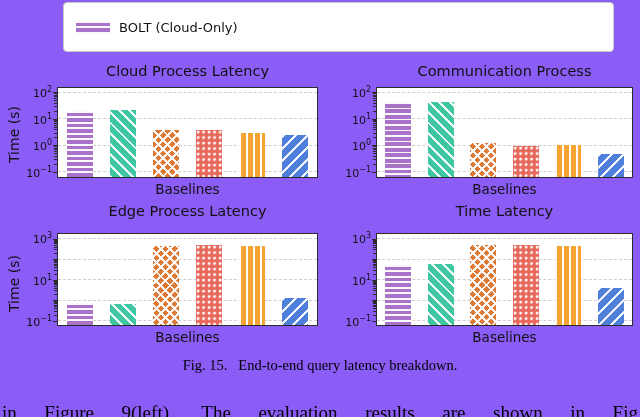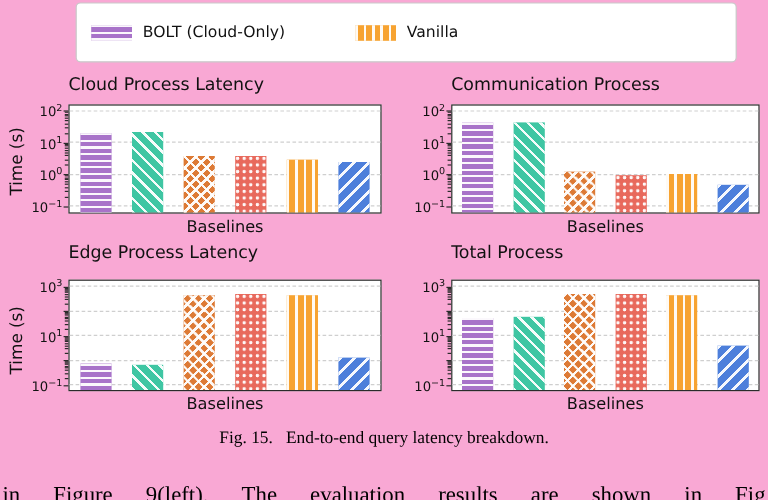--- a/index.html
+++ b/index.html
@@ -1,16 +1,16 @@
 <!DOCTYPE html>
 <html><head>
 <meta charset="utf-8">
 <style>
   html,body{margin:0;padding:0;background:#ffffff;}
-  .page{position:relative;width:640px;height:417px;background:#f9a8d4;overflow:hidden;
+  .page{position:relative;width:640px;height:417px;background:#8b5cf6;overflow:hidden;
         font-family:"DejaVu Sans", sans-serif;color:#1a1a1a;}
 
   
   .legend{position:absolute;left:63px;top:2px;width:551px;height:50px;background:#ffffff;
           border:1px solid #c9c9c9;border-radius:4px;box-sizing:border-box;
           display:grid;grid-template-columns:220px 210px 1fr;grid-auto-rows:18px;
           align-content:center;row-gap:5px;padding-left:12px;}
   .legend-item{display:flex;align-items:center;gap:9px;}
   .swatch{width:34px;height:13px;flex:0 0 auto;}
   .legend-label{font-size:13px;color:#111;white-space:nowrap;}
@@ -25,21 +25,21 @@
   .h-vertical  {background-image:repeating-linear-gradient(90deg,  rgba(255,255,255,.95) 0 2.2px, transparent 2.2px 7px);}
   .h-diag-fwd  {background-image:repeating-linear-gradient(135deg, rgba(255,255,255,.95) 0 2.4px, transparent 2.4px 8.5px);}
 
   
   .plot{position:absolute;border:1.5px solid #2b2b2b;box-sizing:border-box;background:#ffffff;}
   .c0 .plot{left:57px; top:87px; width:261px;height:91px;}
   .c1 .plot{left:376px;top:87px; width:257px;height:91px;}
   .c2 .plot{left:57px; top:233px;width:261px;height:93px;}
   .c3 .plot{left:376px;top:233px;width:257px;height:93px;}
 
-  .chart-title{position:absolute;font-size:14.5px;color:#111;white-space:nowrap;}
+  .chart-title{position:absolute;text-align:center;font-size:14.5px;color:#111;white-space:nowrap;}
   .c0 .chart-title{left:57px; top:63px; width:261px;}
   .c1 .chart-title{left:376px;top:63px; width:257px;}
   .c2 .chart-title{left:57px; top:203px;width:261px;}
   .c3 .chart-title{left:376px;top:203px;width:257px;}
 
   .xlabel{position:absolute;text-align:center;font-size:13.5px;color:#111;}
   .c0 .xlabel{left:57px; top:181px;width:261px;}
   .c1 .xlabel{left:376px;top:181px;width:257px;}
   .c2 .xlabel{left:57px; top:329px;width:261px;}
   .c3 .xlabel{left:376px;top:329px;width:257px;}
@@ -70,24 +70,20 @@
 </style>
 </head>
 <body>
 
 <div class="page">
 
   <div class="legend">
       <div class="legend-item">
         <span class="swatch h-horizontal" style="background-color: rgb(168, 115, 201);"></span>
         <span class="legend-label">BOLT (Cloud-Only)</span>
-      </div>
-      <div class="legend-item">
-        <span class="swatch h-vertical" style="background-color: rgb(247, 163, 49);"></span>
-        <span class="legend-label">Vanilla</span>
       </div>
     </div>
 
   <div class="chart c0">
     <div class="chart-title">Cloud Process Latency</div>
     <div class="ylabel">Time (s)</div>
     <div class="plot">
         <div class="gridline" style="bottom: 5.35714%;"></div>
         <div class="gridline" style="bottom: 35.119%;"></div>
         <div class="gridline" style="bottom: 64.881%;"></div>
@@ -236,21 +232,21 @@
         <div class="bar h-diag-back" title="AKS (Cloud-Only): 0.7 s" style="background-color: rgb(63, 198, 163); width: 26px; left: 51.75px; height: 21.0573px;"></div>
         <div class="bar h-cross" title="BOLT (Edge-Cloud): 480 s" style="background-color: rgb(221, 122, 53); width: 26px; left: 94.9167px; height: 79.3167px;"></div>
         <div class="bar h-dots" title="AKS (Edge-Cloud): 520 s" style="background-color: rgb(232, 105, 92); width: 26px; left: 138.083px; height: 80.0308px;"></div>
         <div class="bar h-vertical" title="Vanilla: 470 s" style="background-color: rgb(247, 163, 49); width: 26px; left: 181.25px; height: 79.1289px;"></div>
         <div class="bar h-diag-fwd" title="Venus: 1.3 s" style="background-color: rgb(77, 127, 219); width: 26px; left: 224.417px; height: 26.5799px;"></div>
       </div>
     <div class="xlabel">Baselines</div>
   </div>
 
   <div class="chart c3">
-    <div class="chart-title">Total Process</div>
+    <div class="chart-title">Time Latency</div>
     <div class="plot">
         <div class="gridline" style="bottom: 4.06321%;"></div>
         <div class="gridline" style="bottom: 26.6366%;"></div>
         <div class="gridline" style="bottom: 49.2099%;"></div>
         <div class="gridline" style="bottom: 71.7833%;"></div>
         <div class="gridline" style="bottom: 94.3567%;"></div>
         <div class="tick major" style="bottom: 3.19752px;"></div>
         <div class="tick minor" style="bottom: 9.3812px;"></div>
         <div class="tick minor" style="bottom: 12.9984px;"></div>
         <div class="tick minor" style="bottom: 15.5649px;"></div>

